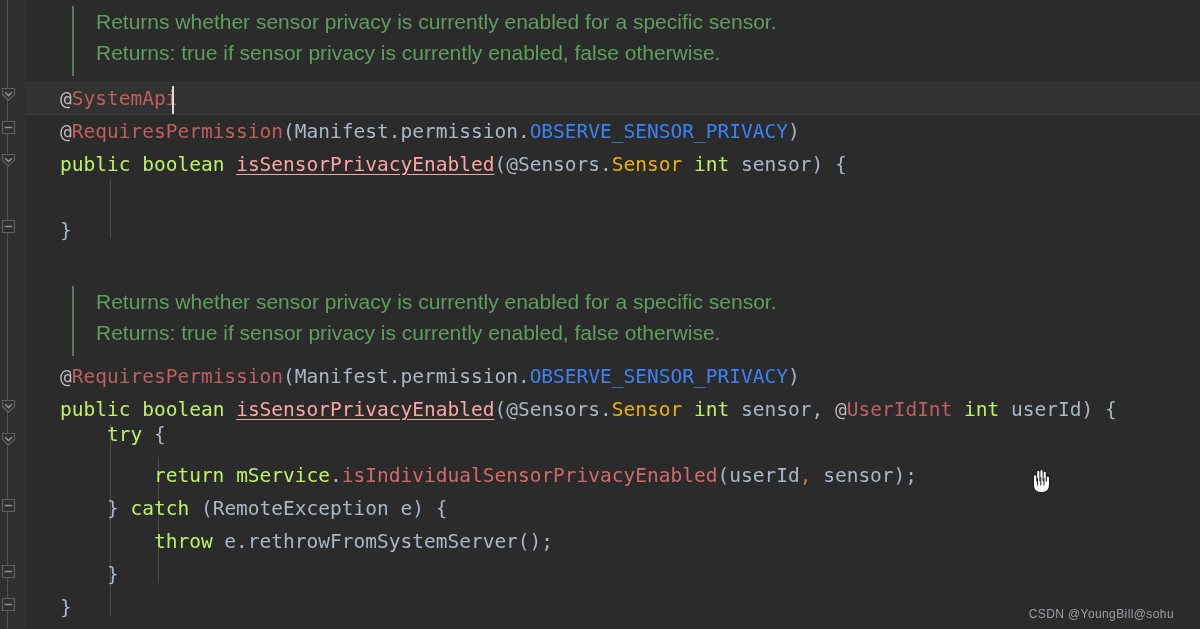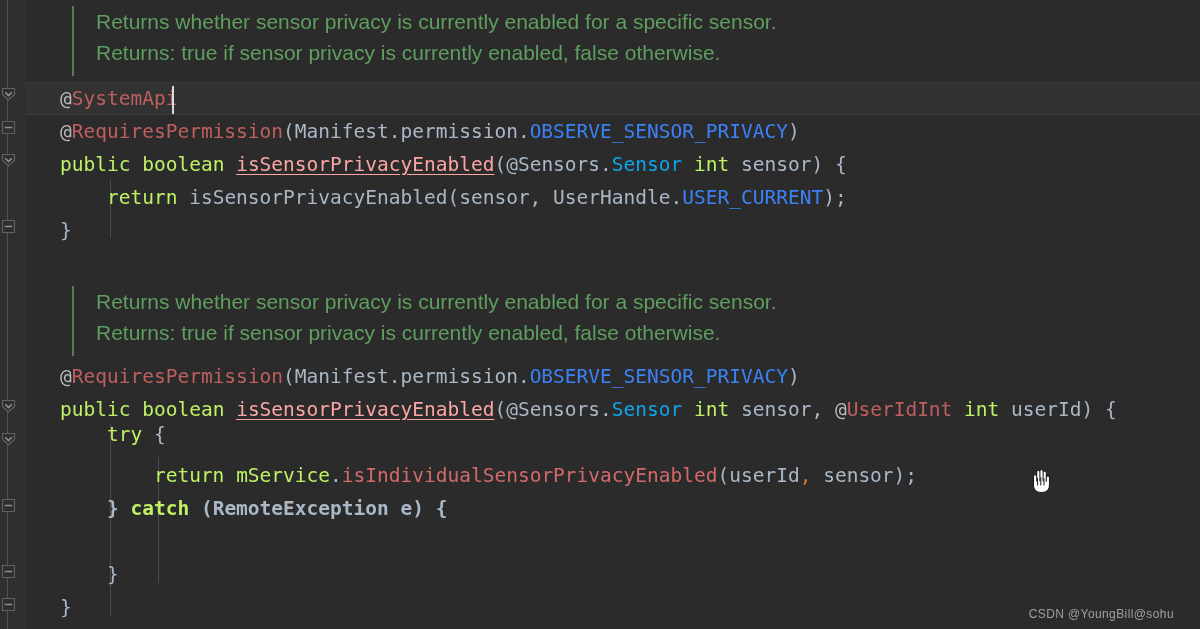--- a/index.html
+++ b/index.html
@@ -104,21 +104,21 @@
     background: #dcdcdc;
   }
 
   
   .t-kw       { color: #bef264; }          
   .t-anno-at  { color: #bbbbbb; }          
   .t-anno     { color: #bf5f5f; }          
   .t-ident    { color: #a9b7c6; }          
   .t-method-u { color: #fca5a5; text-decoration: underline; text-underline-offset:3px; }
   .t-const    { color: #3b82f6; }          
-  .t-annoval  { color: #0ea5e9; }          
+  .t-annoval  { color: #eab308; }          
   .t-field    { color: #bef264; }          
   .t-call     { color: #d26a6a; }
   .t-comma    { color: #cc7832; }
 
   
   #watermark {
     position: absolute;
     right: 26px;
     bottom: 8px;
     font-family: "Liberation Sans", "DejaVu Sans", sans-serif;
@@ -210,35 +210,35 @@
     <div class="indent-guide" style="left:132px; top:457px; height:126px;"></div>
 
     <div class="doc-block" style="top:6px; height:70px;">
       <div class="doc-line">Returns whether sensor privacy is currently enabled for a specific sensor.</div>
       <div class="doc-line">Returns: true if sensor privacy is currently enabled, false otherwise.</div>
     </div>
 
     <div class="code-line" style="top:82px; left:34px;"><span class="txt t-anno-at">@</span><span class="txt t-anno">SystemApi</span></div>
     <div class="code-line" style="top:115px; left:34px;"><span class="txt t-anno-at">@</span><span class="txt t-anno">RequiresPermission</span><span class="txt t-ident">(Manifest.permission.</span><span class="txt t-const">OBSERVE_SENSOR_PRIVACY</span><span class="txt t-ident">)</span></div>
     <div class="code-line" style="top:148px; left:34px;"><span class="txt t-kw">public</span><span class="txt t-ident"> </span><span class="txt t-kw">boolean</span><span class="txt t-ident"> </span><span class="txt t-method-u">isSensorPrivacyEnabled</span><span class="txt t-ident">(@Sensors.</span><span class="txt t-annoval">Sensor</span><span class="txt t-ident"> </span><span class="txt t-kw">int</span><span class="txt t-ident"> sensor) {</span></div>
-    <div class="code-line" style="top:181px; left:34px;"><span class="txt t-ident">    </span><span class="txt t-kw">return</span><span class="txt t-ident"> isSensorPrivacyEnabled(sensor, UserHandle.</span><span class="txt t-const">USER_CURRENT</span><span class="txt t-ident">);</span></div>
     <div class="code-line" style="top:214px; left:34px;"><span class="txt t-ident">}</span></div>
 
     <div id="caret" style="left: 146px; top: 86px; height: 28px;"></div>
 
     <div class="doc-block" style="top:286px; height:70px;">
       <div class="doc-line">Returns whether sensor privacy is currently enabled for a specific sensor.</div>
       <div class="doc-line">Returns: true if sensor privacy is currently enabled, false otherwise.</div>
     </div>
 
     <div class="code-line" style="top:360px; left:34px;"><span class="txt t-anno-at">@</span><span class="txt t-anno">RequiresPermission</span><span class="txt t-ident">(Manifest.permission.</span><span class="txt t-const">OBSERVE_SENSOR_PRIVACY</span><span class="txt t-ident">)</span></div>
     <div class="code-line" style="top:393px; left:34px;"><span class="txt t-kw">public</span><span class="txt t-ident"> </span><span class="txt t-kw">boolean</span><span class="txt t-ident"> </span><span class="txt t-method-u">isSensorPrivacyEnabled</span><span class="txt t-ident">(@Sensors.</span><span class="txt t-annoval">Sensor</span><span class="txt t-ident"> </span><span class="txt t-kw">int</span><span class="txt t-ident"> sensor, </span><span class="txt t-anno-at">@</span><span class="txt t-anno">UserIdInt</span><span class="txt t-ident"> </span><span class="txt t-kw">int</span><span class="txt t-ident"> userId) {</span></div>
     <div class="code-line" style="top:418px; left:34px;"><span class="txt t-ident">    </span><span class="txt t-kw">try</span><span class="txt t-ident"> {</span></div>
     <div class="code-line" style="top:459px; left:34px;"><span class="txt t-ident">        </span><span class="txt t-kw">return</span><span class="txt t-ident"> </span><span class="txt t-field">mService</span><span class="txt t-ident">.</span><span class="txt t-call">isIndividualSensorPrivacyEnabled</span><span class="txt t-ident">(userId</span><span class="txt t-comma">,</span><span class="txt t-ident"> sensor);</span></div>
-    <div class="code-line" style="top:492px; left:34px;font-weight:bold;"><span class="txt t-ident">    } </span><span class="txt t-kw">catch</span><span class="txt t-ident"> (RemoteException e) {</span></div>
+    <div class="code-line" style="top:492px; left:34px;"><span class="txt t-ident">    } </span><span class="txt t-kw">catch</span><span class="txt t-ident"> (RemoteException e) {</span></div>
+    <div class="code-line" style="top:525px; left:34px;"><span class="txt t-ident">        </span><span class="txt t-kw">throw</span><span class="txt t-ident"> e.rethrowFromSystemServer();</span></div>
     <div class="code-line" style="top:558px; left:34px;"><span class="txt t-ident">    }</span></div>
     <div class="code-line" style="top:591px; left:34px;"><span class="txt t-ident">}</span></div>
 
     <div id="watermark">CSDN @YoungBill@sohu</div>
 
     <div id="hand-cursor" style="left: 1001px; top: 465px;">
       <svg width="30" height="32" viewBox="0 0 30 32" xmlns="http://www.w3.org/2000/svg">
         <path d="M6.5 18.5 L6.5 11.5 Q6.5 9.8 8.1 9.8 Q9.7 9.8 9.7 11.5 L9.7 16.0
                  L9.7 7.0 Q9.7 5.3 11.3 5.3 Q12.9 5.3 12.9 7.0 L12.9 15.8
                  L12.9 6.2 Q12.9 4.5 14.5 4.5 Q16.1 4.5 16.1 6.2 L16.1 15.8

